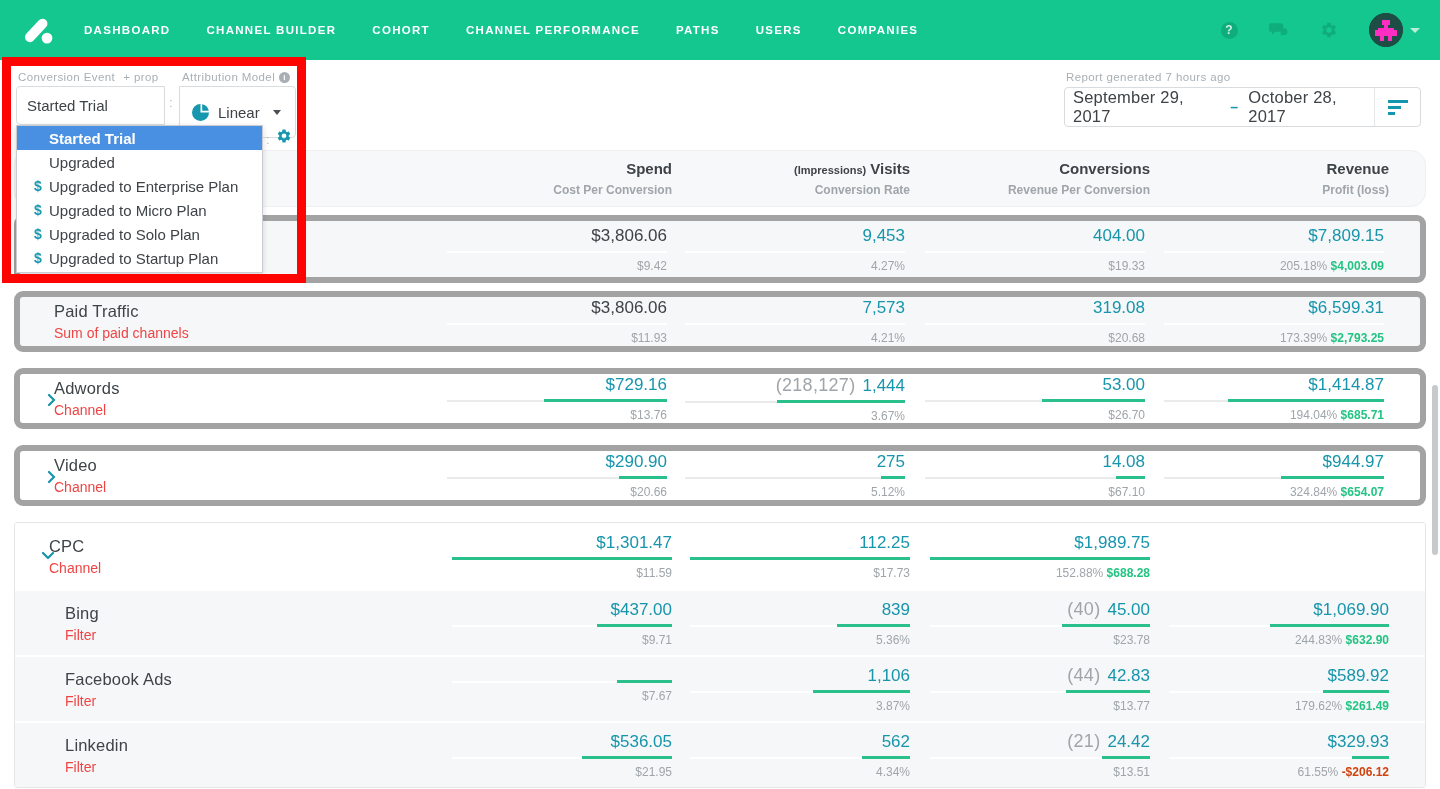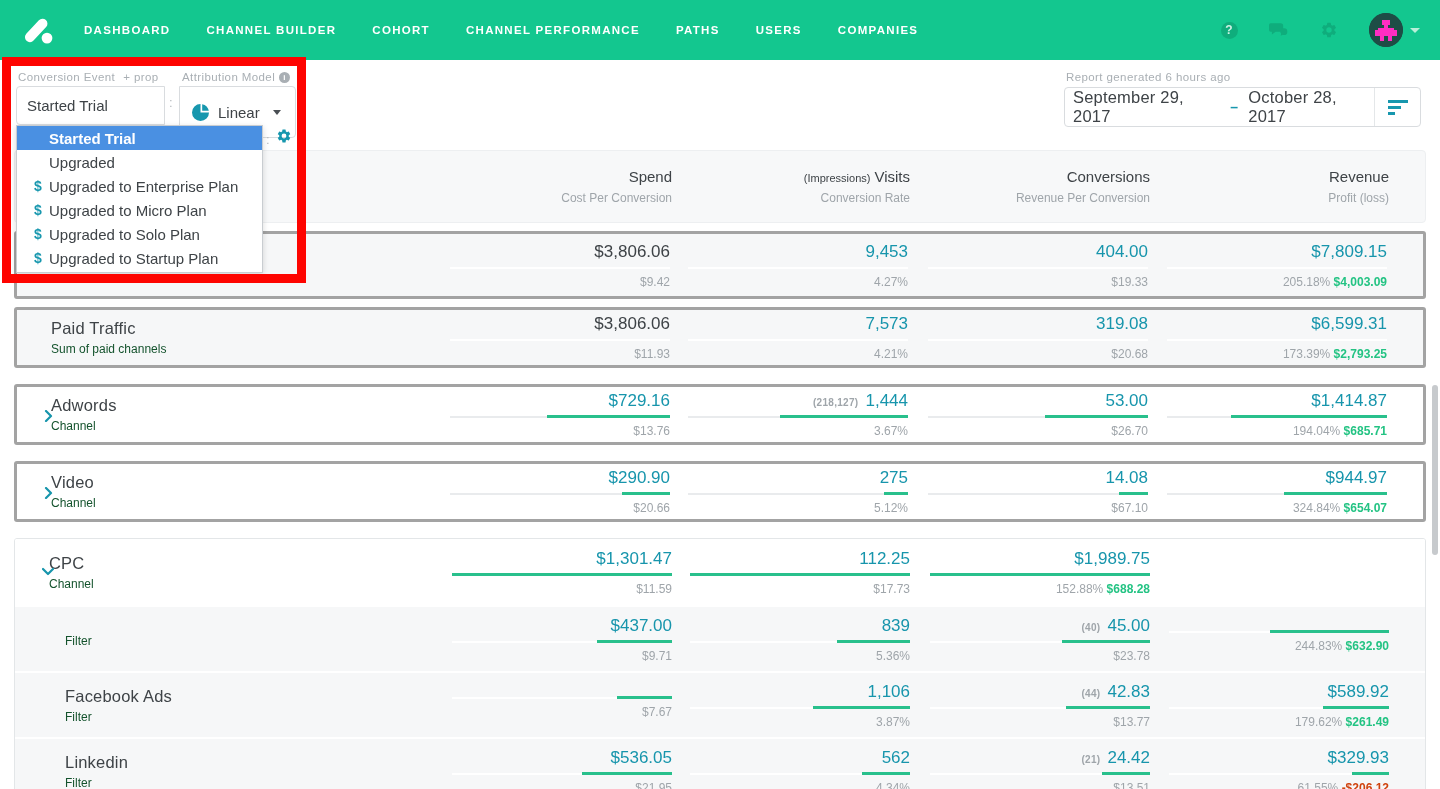--- a/index.html
+++ b/index.html
@@ -46,47 +46,47 @@
   .report-meta { font-size:11.5px; color:#A9AFB4; letter-spacing:.4px; margin:11px 0 4px 2px; }
   .date-box { width:357px; height:40px; border:1px solid #D9DCDF; border-radius:4px; background:#fff; display:flex; align-items:center; cursor:pointer;padding-left:8px; }
   .dates { flex:1; display:flex; align-items:center; justify-content:center; gap:10px; font-size:16.5px; color:#3E4347; letter-spacing:.2px; }
   .date-sep { color:#1797AE; font-weight:bold; font-size:14px; }
   .filter-btn { width:46px; height:100%; border-left:1px solid #E4E7E9; display:flex; align-items:center; justify-content:center; cursor:pointer; }
 
   
   .table-wrap { position:absolute; top:0; left:0; width:1440px; padding:90px 14px 0; }
   .grid { display:grid; grid-template-columns:1fr 238px 238px 240px 239px; padding-right:36px; align-items:center; }
 
-  .thead { height:73px; background:#F7F8F9; border:1px solid #EDEFF1; border-radius:4px; margin-bottom:8px; }
+  .thead { height:57px; background:#F7F8F9; border:1px solid #EDEFF1; border-radius:15px; margin-bottom:8px;font-weight:bold; }
   .hcell { text-align:right; }
   .ht { font-size:15px; color:#3E4347; }
   .hpfx { font-size:11px; color:#3E4347; margin-right:4px; }
   .hs { font-size:12px; color:#9FA5AA; margin-top:6px; }
 
-  .row { border:3px solid #a3a3a3; border-radius:3px; height:61px; position:relative; background:#fff; }
+  .row { border:6px solid #a3a3a3; border-radius:9px; height:61px; position:relative; background:#fff; }
   .row.gray { background:#F6F7F8; }
   .row.tall { height:68px; }
   .mb8 { margin-bottom:8px; } .mb16 { margin-bottom:16px; }
 
   .group { border:1px solid #E3E6E8; border-radius:3px; overflow:hidden; }
   .group .row { border:none; border-radius:0; height:66px; }
   .group .row + .row { border-top:2px solid #fff; }
 
   .chev { position:absolute; left:27px; top:50%; margin-top:-5px; cursor:pointer; }
   .namecell { padding-left:34px; }
   .row.indent .namecell { padding-left:50px; }
   .rname { font-size:16.5px; color:#3E4347; letter-spacing:.2px; }
-  .rsub { font-size:12px; color:#14532d; margin-top:4px; }
+  .rsub { font-size:14px; color:#ef4444; margin-top:4px; }
 
   .cell { text-align:right; }
   .vline { font-size:17px; white-space:nowrap; }
   .num { cursor:pointer; }
   .num.teal { color:#1795AC; }
   .num.dark { color:#3E4347; }
-  .pfx { font-size:10px; color:#9FA5AA; margin-right:7px; letter-spacing:.3px;font-weight:bold; }
+  .pfx { font-size:18px; color:#9FA5AA; margin-right:7px; letter-spacing:.3px; }
   .bar { position:relative; width:220px; height:5px; margin:4px 0 4px auto; }
   .bar .track { position:absolute; right:0; top:1px; width:100%; height:2px; background:#E9EBED; }
   .row.gray .bar .track { background:#FFFFFF; }
   .bar .fill { position:absolute; right:0; top:0; height:3px; background:#29C08C; }
   .sub { font-size:12px; color:#9FA5AA; white-space:nowrap; }
   .profit { font-weight:bold; }
   .profit.green { color:#23C383; }
   .profit.loss { color:#D0430F; }
 
   .scroll-thumb { position:absolute; right:2px; top:325px; width:6px; height:170px; border-radius:3px; background:#C7CACD; z-index:70; }
@@ -360,20 +360,21 @@
           <div class="bar">
               <span class="track"></span>
               <span class="fill" style="width: 100%;"></span>
             </div>
           <div class="sub"><span>152.88%</span> <span class="profit green">$688.28</span></div>
         </div>
       </div>
 
       <div class="row gray indent grid">
         <div class="namecell">
+          <div class="rname">Bing</div>
           <div class="rsub">Filter</div>
         </div>
         <div class="cell">
           <div class="vline"><span class="num teal">$437.00</span></div>
           <div class="bar">
               <span class="track"></span>
               <span class="fill" style="width: 34%;"></span>
             </div>
           <div class="sub">$9.71</div>
         </div>
@@ -387,20 +388,21 @@
         </div>
         <div class="cell">
           <div class="vline"><span class="pfx">(40)</span><span class="num teal">45.00</span></div>
           <div class="bar">
               <span class="track"></span>
               <span class="fill" style="width: 40%;"></span>
             </div>
           <div class="sub">$23.78</div>
         </div>
         <div class="cell">
+          <div class="vline"><span class="num teal">$1,069.90</span></div>
           <div class="bar">
               <span class="track"></span>
               <span class="fill" style="width: 54%;"></span>
             </div>
           <div class="sub"><span>244.83%</span> <span class="profit green">$632.90</span></div>
         </div>
       </div>
 
       <div class="row gray indent grid">
         <div class="namecell">
@@ -476,21 +478,21 @@
               <span class="fill" style="width: 17%;"></span>
             </div>
           <div class="sub"><span>61.55%</span> <span class="profit loss">-$206.12</span></div>
         </div>
       </div>
 
     </div>
   </div>
 
   <div class="report-area">
-    <div class="report-meta">Report generated 6 hours ago</div>
+    <div class="report-meta">Report generated 7 hours ago</div>
     <div class="date-box">
       <div class="dates">
         <span>September 29, 2017</span>
         <span class="date-sep">–</span>
         <span>October 28, 2017</span>
       </div>
       <div class="filter-btn">
         <svg width="20" height="16" viewBox="0 0 20 16">
           <rect x="0" y="1" width="20" height="3" fill="#1797AE"></rect>
           <rect x="0" y="7" width="13" height="3" fill="#1797AE"></rect>

